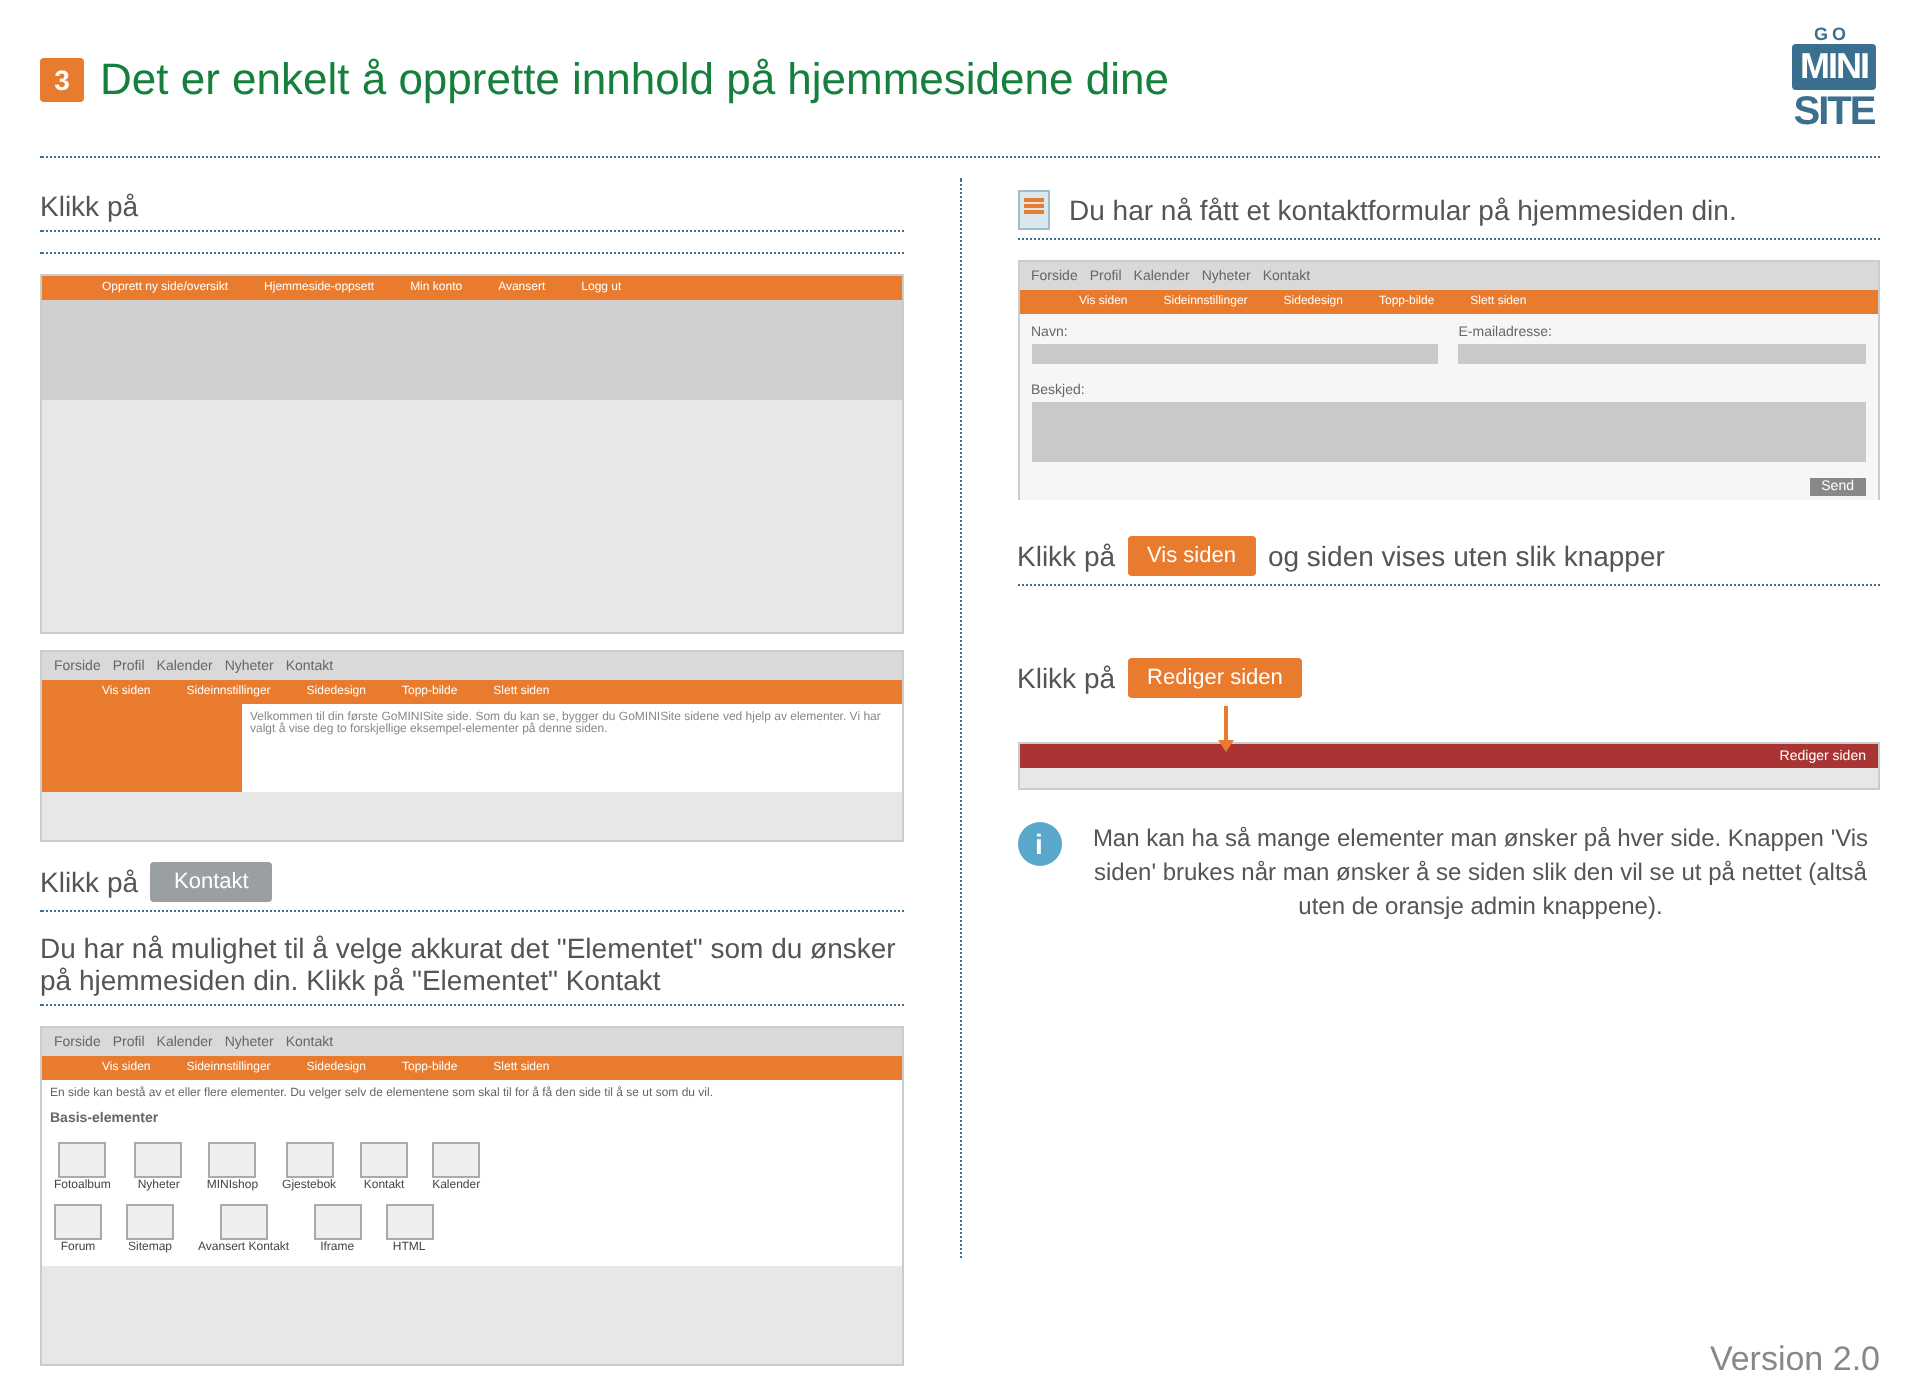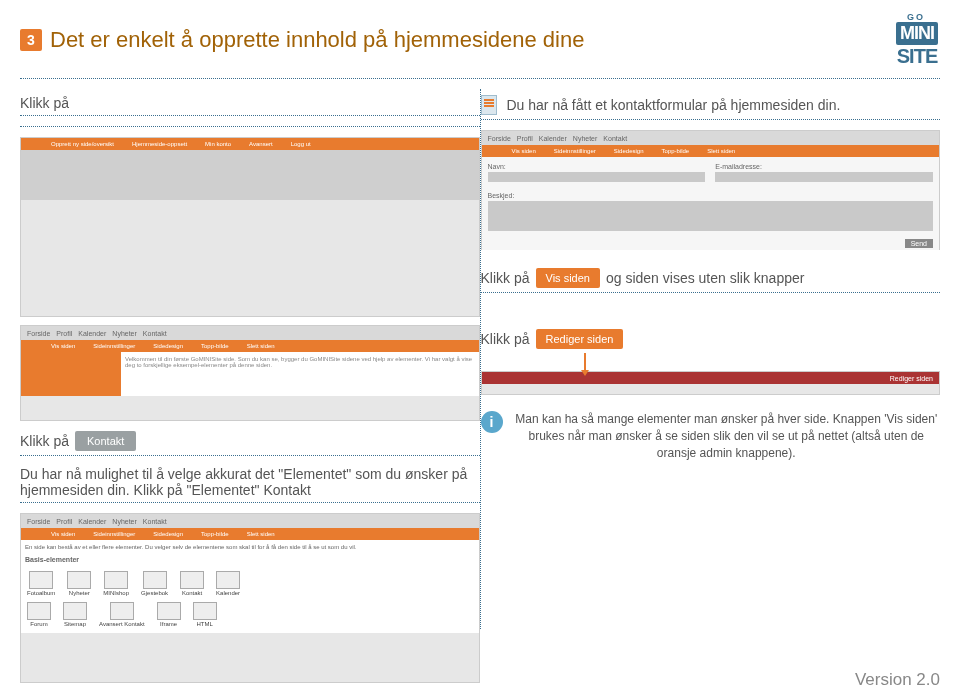--- a/index.html
+++ b/index.html
@@ -22,40 +22,41 @@
     background: #e87b2e;
     color: #fff;
     font-weight: bold;
     display: flex; align-items: center; justify-content: center;
     font-size: 14px;
     margin-right: 8px;
     border-radius: 2px;
   }
   .page-title {
     font-size: 22px;
-    color: #a16207;
+    color: #15803d;
     font-weight: 300;
     flex: 1;
   }
   .logo {
     font-size: 20px;
     font-weight: bold;
     letter-spacing: -1px;
     color: #3a6f8f;
     display: flex; align-items: center; flex-direction: column;
   }
   .logo .go { font-size: 9px; letter-spacing: 2px; margin-right: 2px; color:#3a6f8f; }
   .logo .mini { background:#3a6f8f; color:#fff; padding:1px 4px; margin:0 2px; border-radius:2px; font-size:18px;}
   .dotted-sep {
     border: none;
     border-top: 1px dotted #3a6f8f;
     margin: 4px 20px 10px 20px;
   }
   .columns {
     display: flex;
+    gap: 28px;
     padding: 0 20px 10px 20px;
   }
   .col-left, .col-right { flex: 1; min-width: 0; }
   .col-sep {
     border-left: 1px dotted #3a6f8f;
     height: 540px;
   }
   .instr-line {
     font-size: 14px;
     color: #555;

